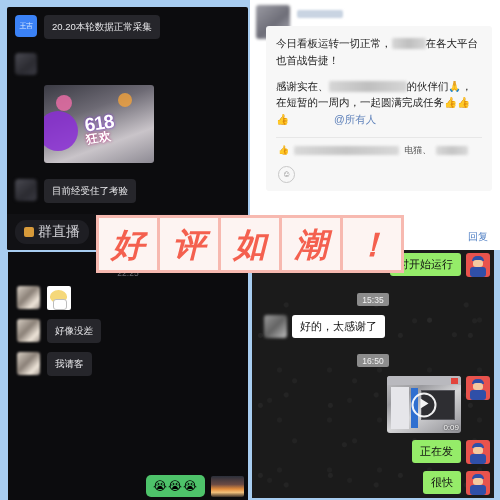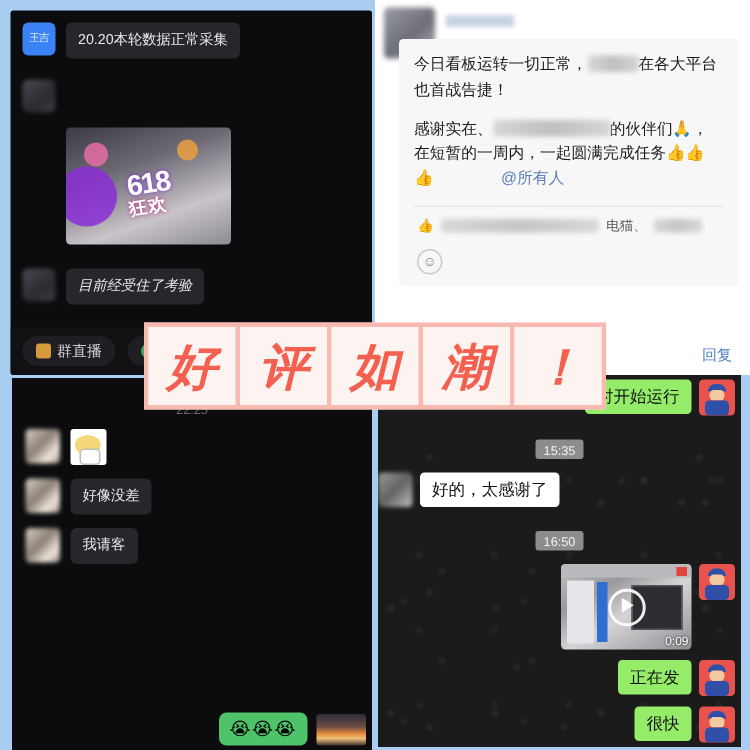--- a/index.html
+++ b/index.html
@@ -26,21 +26,21 @@
     padding:5px 8px;border-radius:4px;max-width:160px;}
   .tl-img{margin:10px 0 0 37px;width:110px;height:78px;border-radius:3px;position:relative;overflow:hidden;
     background:linear-gradient(160deg,#3b3b44 0%,#6d6a74 35%,#c9c4c9 70%,#8d8a93 100%);}
   .tl-img .p618{position:absolute;left:50%;top:50%;transform:translate(-50%,-52%) rotate(-9deg);
     color:#fff;font-weight:bold;font-size:19px;text-shadow:0 0 3px #7b2bd6;letter-spacing:-1px;}
   .tl-img .pk{position:absolute;left:50%;top:68%;transform:translate(-50%,-50%) rotate(-9deg);
     color:#fff;font-weight:bold;font-size:12px;letter-spacing:1px;text-shadow:0 0 3px #c0267f;}
   .tl-img .blob{position:absolute;border-radius:50%;}
   .tl-bar{position:absolute;left:0;right:0;bottom:0;padding:6px 8px;display:flex;gap:8px;background:#111114;}
   .chip{display:flex;align-items:center;gap:4px;background:#1e1e23;border-radius:11px;padding:3px 9px;
-    font-size:10px;color:#cfcfd4;}
+    font-size:14px;color:#cfcfd4;}
   .chip .ic{width:10px;height:10px;border-radius:2px;display:inline-block;}
 
   
   .tr{background:#ffffff;}
   .tr-avatar{position:absolute;left:6px;top:5px;width:34px;height:34px;border-radius:3px;
     background:linear-gradient(140deg,#9a9aa2,#6e6e78 55%,#b4b4bd);filter:blur(1.6px);}
   .tr-name{position:absolute;left:47px;top:10px;width:46px;height:8px;border-radius:2px;
     background:#c9d4e2;filter:blur(1.3px);}
   .tr-card{position:absolute;left:16px;top:26px;right:8px;background:#f7f7f7;border-radius:3px;
     padding:9px 10px 6px 10px;box-sizing:border-box;}
@@ -83,33 +83,33 @@
       radial-gradient(circle at 12% 22%, rgba(255,255,255,.045) 0 2px, transparent 3px),
       radial-gradient(circle at 38% 61%, rgba(255,255,255,.04) 0 2px, transparent 3px),
       radial-gradient(circle at 71% 18%, rgba(255,255,255,.035) 0 2px, transparent 3px),
       radial-gradient(circle at 84% 77%, rgba(255,255,255,.04) 0 2px, transparent 3px),
       radial-gradient(circle at 22% 88%, rgba(255,255,255,.03) 0 2px, transparent 3px),
       radial-gradient(circle at 55% 40%, rgba(255,255,255,.03) 0 2px, transparent 3px);
     background-size:70px 70px,90px 90px,60px 60px,110px 110px,80px 80px,50px 50px;}
   .ts-chip{display:block;width:max-content;margin:9px auto;background:#8c8c8c;color:#f2f2f2;
     font-size:8.5px;padding:1.5px 5px;border-radius:2px;}
   .br-right{display:flex;justify-content:flex-end;align-items:flex-start;gap:5px;padding:0 4px 7px 0;}
-  .br-left{display:flex;justify-content:flex-start;align-items:flex-start;gap:5px;padding:0 0 7px 0;text-align:center;}
+  .br-left{display:flex;justify-content:flex-start;align-items:flex-start;gap:5px;padding:0 0 7px 12px;text-align:center;}
   .av-mario{width:24px;height:24px;border-radius:3px;flex:none;position:relative;overflow:hidden;
     background:#e8534d;}
   .av-mario .hat{position:absolute;left:6px;top:3px;width:12px;height:5px;border-radius:5px 5px 0 0;background:#2f4fa8;}
   .av-mario .face2{position:absolute;left:7px;top:7px;width:10px;height:7px;border-radius:3px;background:#f3c9a0;}
   .av-mario .body{position:absolute;left:4px;top:14px;width:16px;height:10px;border-radius:3px;background:#2f4fa8;}
   .bub-wx-green{background:#95ec69;color:#111;font-size:11px;padding:4px 8px;border-radius:3px;position:relative;}
   .bub-wx-green:after{content:"";position:absolute;right:-4px;top:7px;border:4px solid transparent;border-left-color:#95ec69;}
   .bub-wx-white{background:#fff;color:#111;font-size:11px;padding:4px 8px;border-radius:3px;position:relative;}
   .bub-wx-white:before{content:"";position:absolute;left:-4px;top:7px;border:4px solid transparent;border-right-color:#fff;}
   .av-blur-sm{width:23px;height:23px;border-radius:3px;flex:none;
     background:linear-gradient(135deg,#9b9b9b,#636363 50%,#c0c0c0);filter:blur(1.4px);}
-  .video-card{width:87px;height:57px;border-radius:3px;position:relative;overflow:hidden;
+  .video-card{width:74px;height:57px;border-radius:3px;position:relative;overflow:hidden;
     background:linear-gradient(150deg,#c2c2c4 0%,#9a9a9e 30%,#d5d5d7 55%,#8f8f94 100%);}
   .video-card .winbar{position:absolute;left:0;top:0;right:0;height:9px;background:#b9b9be;}
   .video-card .side{position:absolute;left:4px;top:11px;width:18px;bottom:4px;background:#e6e6ea;}
   .video-card .blue{position:absolute;left:24px;top:12px;width:7px;bottom:5px;background:#2f6fd0;}
   .video-card .panelx{position:absolute;right:6px;top:14px;width:32px;height:28px;background:#2e2e32;border:1px solid #55555b;}
   .video-card .redx{position:absolute;right:3px;top:1.5px;width:7px;height:6px;background:#e2443c;}
   .play{position:absolute;left:50%;top:50%;transform:translate(-50%,-50%);width:21px;height:21px;border-radius:50%;
     border:2px solid rgba(255,255,255,.92);}
   .play:after{content:"";position:absolute;left:7px;top:4.5px;border:5px solid transparent;border-left:8px solid rgba(255,255,255,.95);}
   .vdur{position:absolute;right:2px;bottom:1px;color:#fff;font-size:8px;text-shadow:0 0 2px #000;}
@@ -140,21 +140,21 @@
         <div class="avatar-sq av-blur"></div>
       </div>
       <div class="tl-img">
         <div class="blob" style="left:-6px;top:26px;width:40px;height:40px;background:#8b2ed6;opacity:.85;"></div>
         <div class="blob" style="left:12px;top:10px;width:16px;height:16px;background:#f06ea9;opacity:.8;"></div>
         <div class="blob" style="right:22px;top:8px;width:14px;height:14px;background:#f2a33c;opacity:.8;"></div>
         <div class="p618">618</div>
         <div class="pk">狂欢</div>
       </div>
 
-      <div class="tl-row" style="padding-top:16px;font-style:italic;">
+      <div class="tl-row" style="padding-top:16px;">
         <div class="avatar-sq av-blur"></div>
         <div class="bub-dark">目前经受住了考验</div>
       </div>
 
       <div class="tl-bar">
         <div class="chip">
           <span class="ic" style="background:#d79a3a;"></span>
           <span>群直播</span>
         </div>
         <div class="chip">

